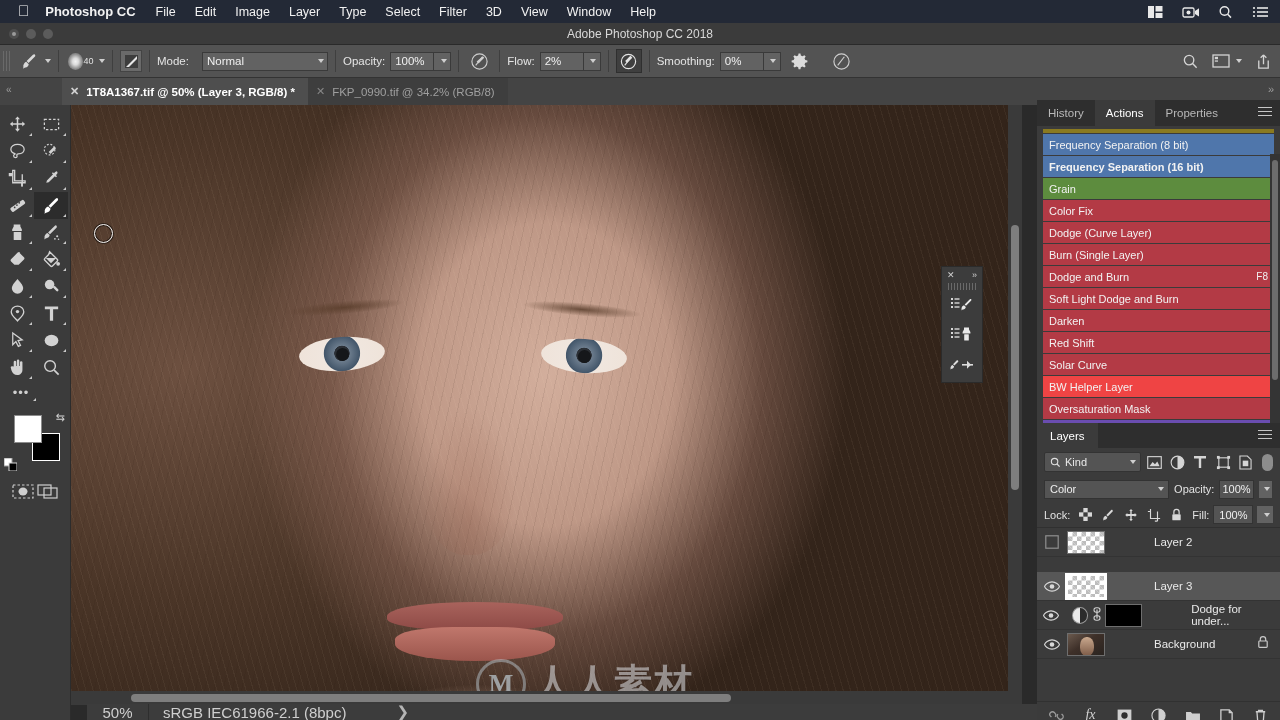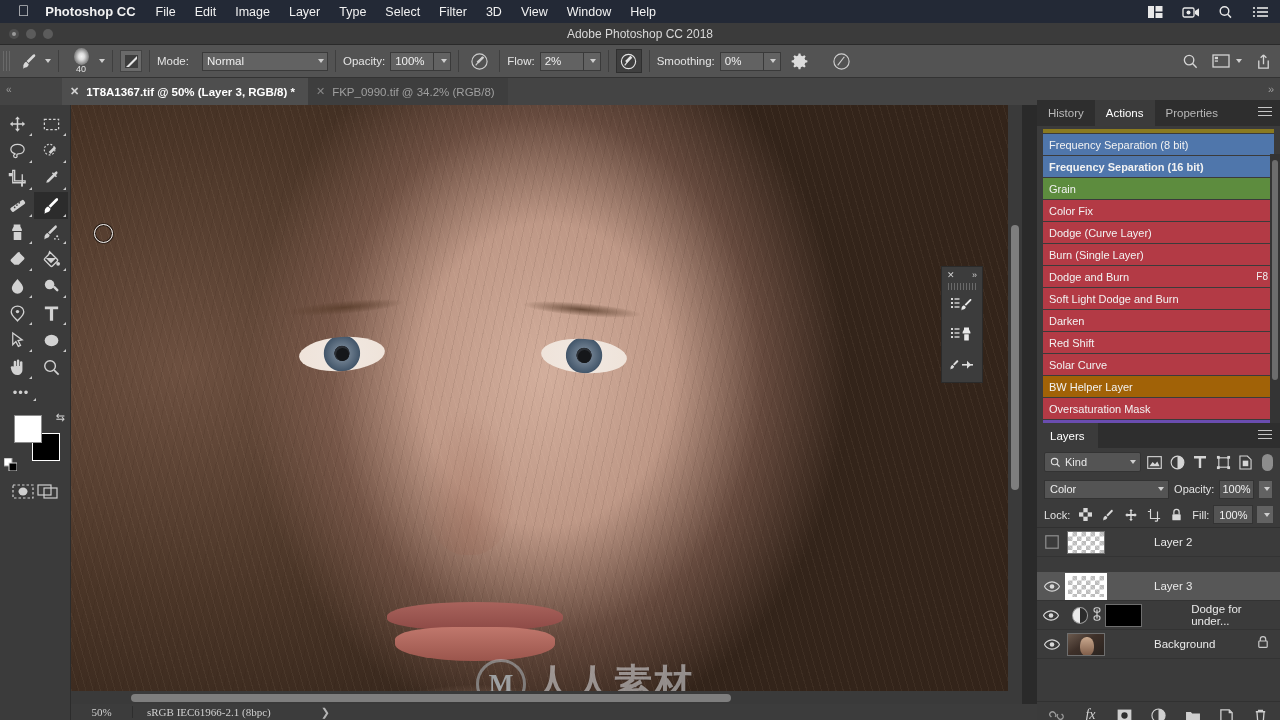--- a/index.html
+++ b/index.html
@@ -40,21 +40,21 @@
     position:absolute; left:0; top:45px; width:1280px; height:33px;
     background:#535353; border-bottom:1px solid #333;
     display:flex; align-items:center; color:#e6e6e6; font-size:11.5px;
   }
   .grip { width:9px; height:20px; margin-left:3px; margin-right:4px;
      background: repeating-linear-gradient(to right,#6f6f6f 0 1px, transparent 1px 3px);
      opacity:.8;}
   .opt-sep { width:1px; height:22px; background:#3f3f3f; margin:0 7px; }
   .tool-ico { width:26px; height:24px; display:flex; align-items:center; justify-content:center; }
   .caret { width:0;height:0;border-left:3.5px solid transparent;border-right:3.5px solid transparent;border-top:4px solid #cfcfcf; margin-left:3px;}
-  .brush-prev { width:30px; height:26px; display:flex; flex-direction:column; align-items:center; }
+  .brush-prev { width:30px; height:26px; display:flex; flex-direction:row; align-items:center; justify-content:center; }
   .brush-dot { width:15px;height:17px;border-radius:50%;
      background: radial-gradient(ellipse at center, #f2f2f2 0%, #dcdcdc 28%, #8d8d8d 62%, #5e5e5e 100%); }
   .brush-num { font-size:9px; color:#e2e2e2; margin-top:-1px; }
   .swatch-btn { width:22px;height:22px;background:#6a6a6a;border:1px solid #444;display:flex;align-items:center;justify-content:center;}
   .lbl { color:#e4e4e4; margin-right:5px; }
   .select-box {
     background:#626262; border:1px solid #3a3a3a; height:19px; color:#f0f0f0;
     font-size:11.5px; display:flex; align-items:center; padding:0 4px; position:relative;
   }
   .select-box .sc { position:absolute; right:3px; }
@@ -136,22 +136,22 @@
       display:flex; align-items:center; justify-content:center; color:#cfe0ea; font-size:26px; font-weight:bold;
       font-family:"Liberation Serif", serif; }
   .wm-text { font-size:38px; color:rgba(228,232,236,.85); letter-spacing:2px;
       font-family:"DejaVu Sans", sans-serif; font-weight:bold; text-shadow:0 1px 2px rgba(0,0,0,.3); }
 
   
   .vscroll { position:absolute; right:0; top:0; width:14px; height:586px; background:#3a3a3a; }
   .vthumb { position:absolute; left:3px; top:120px; width:8px; height:265px; border-radius:4px; background:#7e7e7e; }
   .hscroll { position:absolute; left:0; bottom:15px; width:951px; height:14px; background:#3a3a3a; }
   .hthumb { position:absolute; left:60px; top:3px; width:600px; height:8px; border-radius:4px; background:#7e7e7e; }
-  .statusbar { position:absolute; left:0; bottom:0; width:966px; height:16px; background:#3c3c3c;
-     display:flex; align-items:center; font-size:11px; color:#cfcfcf;font-family:Liberation Serif, serif; }
+  .statusbar { position:absolute; left:16px; bottom:0; width:966px; height:16px; background:#3c3c3c;
+     display:flex; align-items:center; font-size:15px; color:#cfcfcf; }
   .sb-zoom { width:62px; text-align:center; border-right:1px solid #2e2e2e; }
   .sb-prof { padding-left:14px; }
   .sb-arrow { margin-left:50px; color:#b5b5b5; }
 
   
   .minidock { position:absolute; left:941px; top:266px; width:42px; height:117px;
      background:#3c3c3c; border:1px solid #2b2b2b; }
   .md-head { height:16px; display:flex; align-items:center; justify-content:space-between; padding:0 5px; color:#cfcfcf; font-size:9px;}
   .md-grip { height:7px; margin:0 6px;
      background: repeating-linear-gradient(to right,#6a6a6a 0 1px, transparent 1px 3px); }
@@ -691,21 +691,21 @@
             <span class="act-key"></span>
           </div>
           <div class="act-row" style="background: rgb(179, 58, 69);">
             <span>Red Shift</span>
             <span class="act-key"></span>
           </div>
           <div class="act-row" style="background: rgb(179, 58, 69);">
             <span>Solar Curve</span>
             <span class="act-key"></span>
           </div>
-          <div class="act-row" style="background: #a16207;">
+          <div class="act-row" style="background: #ef4444;">
             <span>BW Helper Layer</span>
             <span class="act-key"></span>
           </div>
           <div class="act-row" style="background: rgb(179, 58, 69);">
             <span>Oversaturation Mask</span>
             <span class="act-key"></span>
           </div>
           <div class="act-row" style="background: rgb(106, 77, 176);">
             <span>Merge Visible Stamp</span>
             <span class="act-key"></span>

